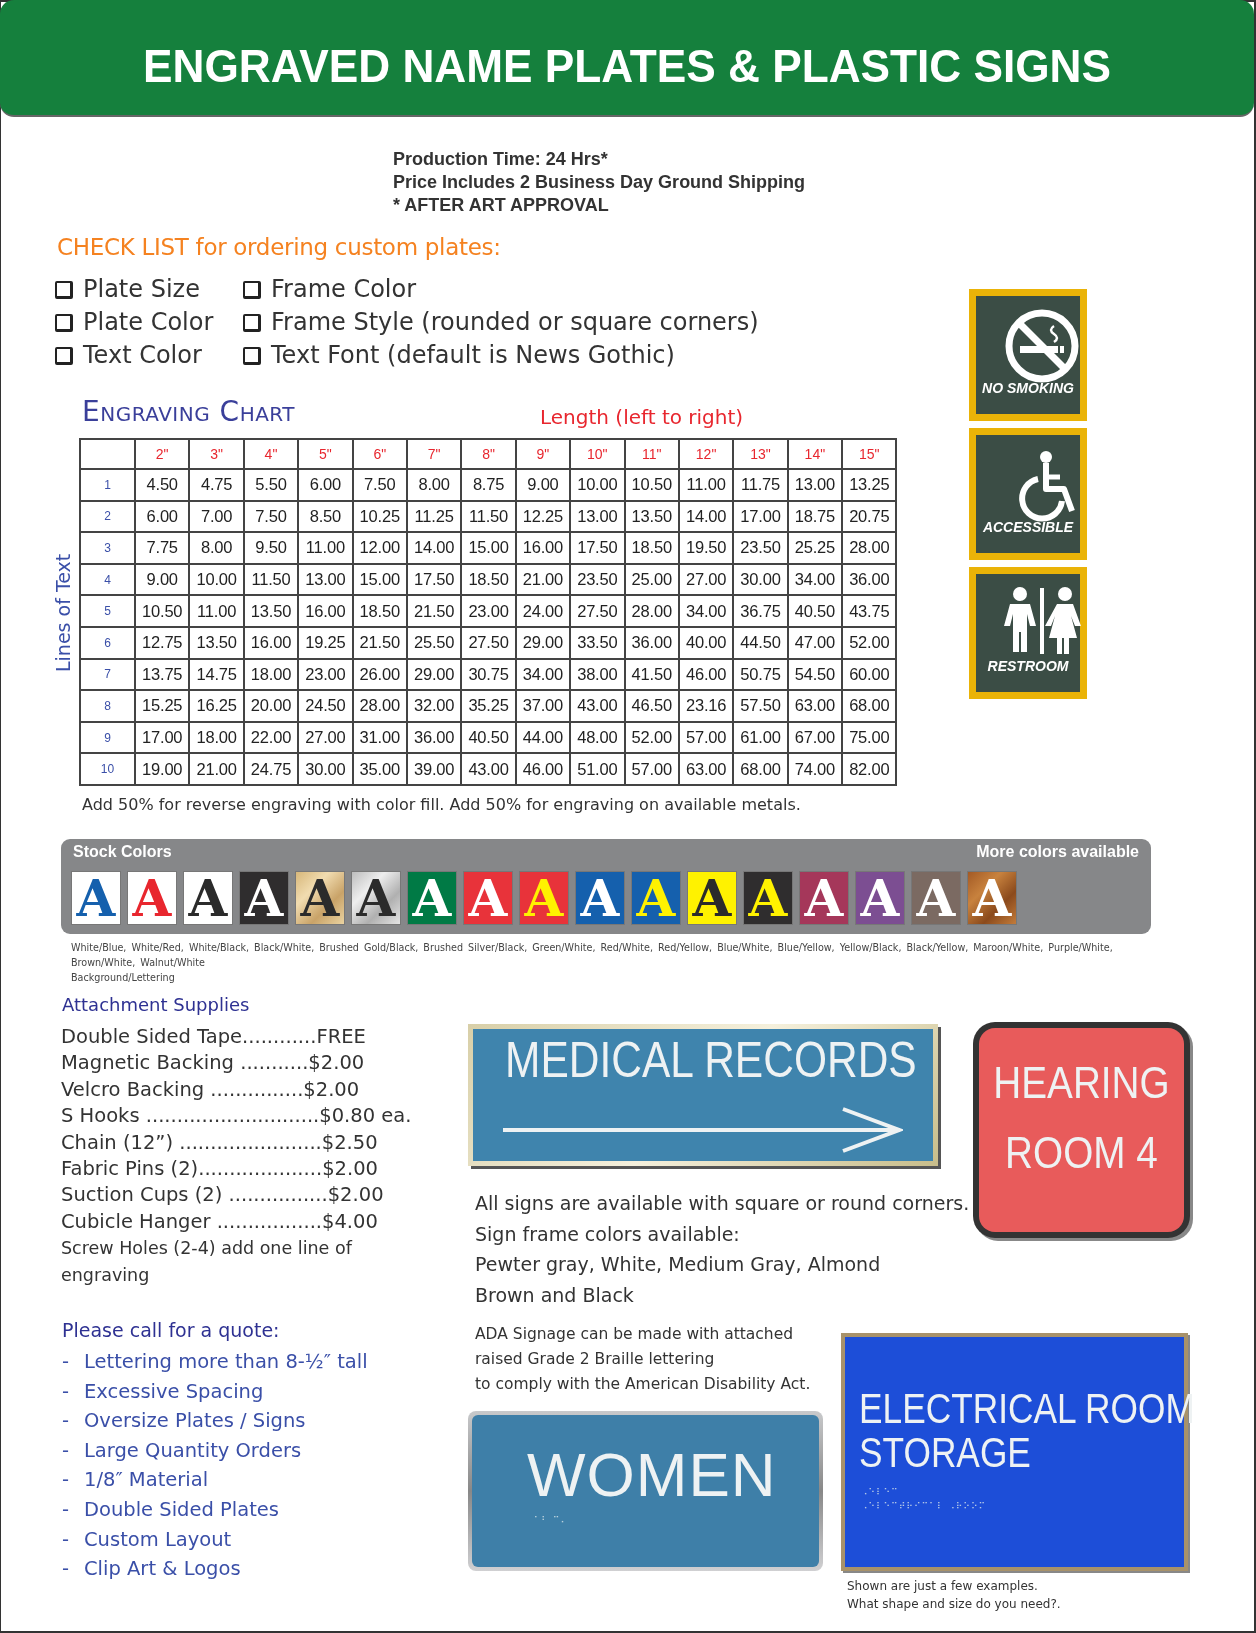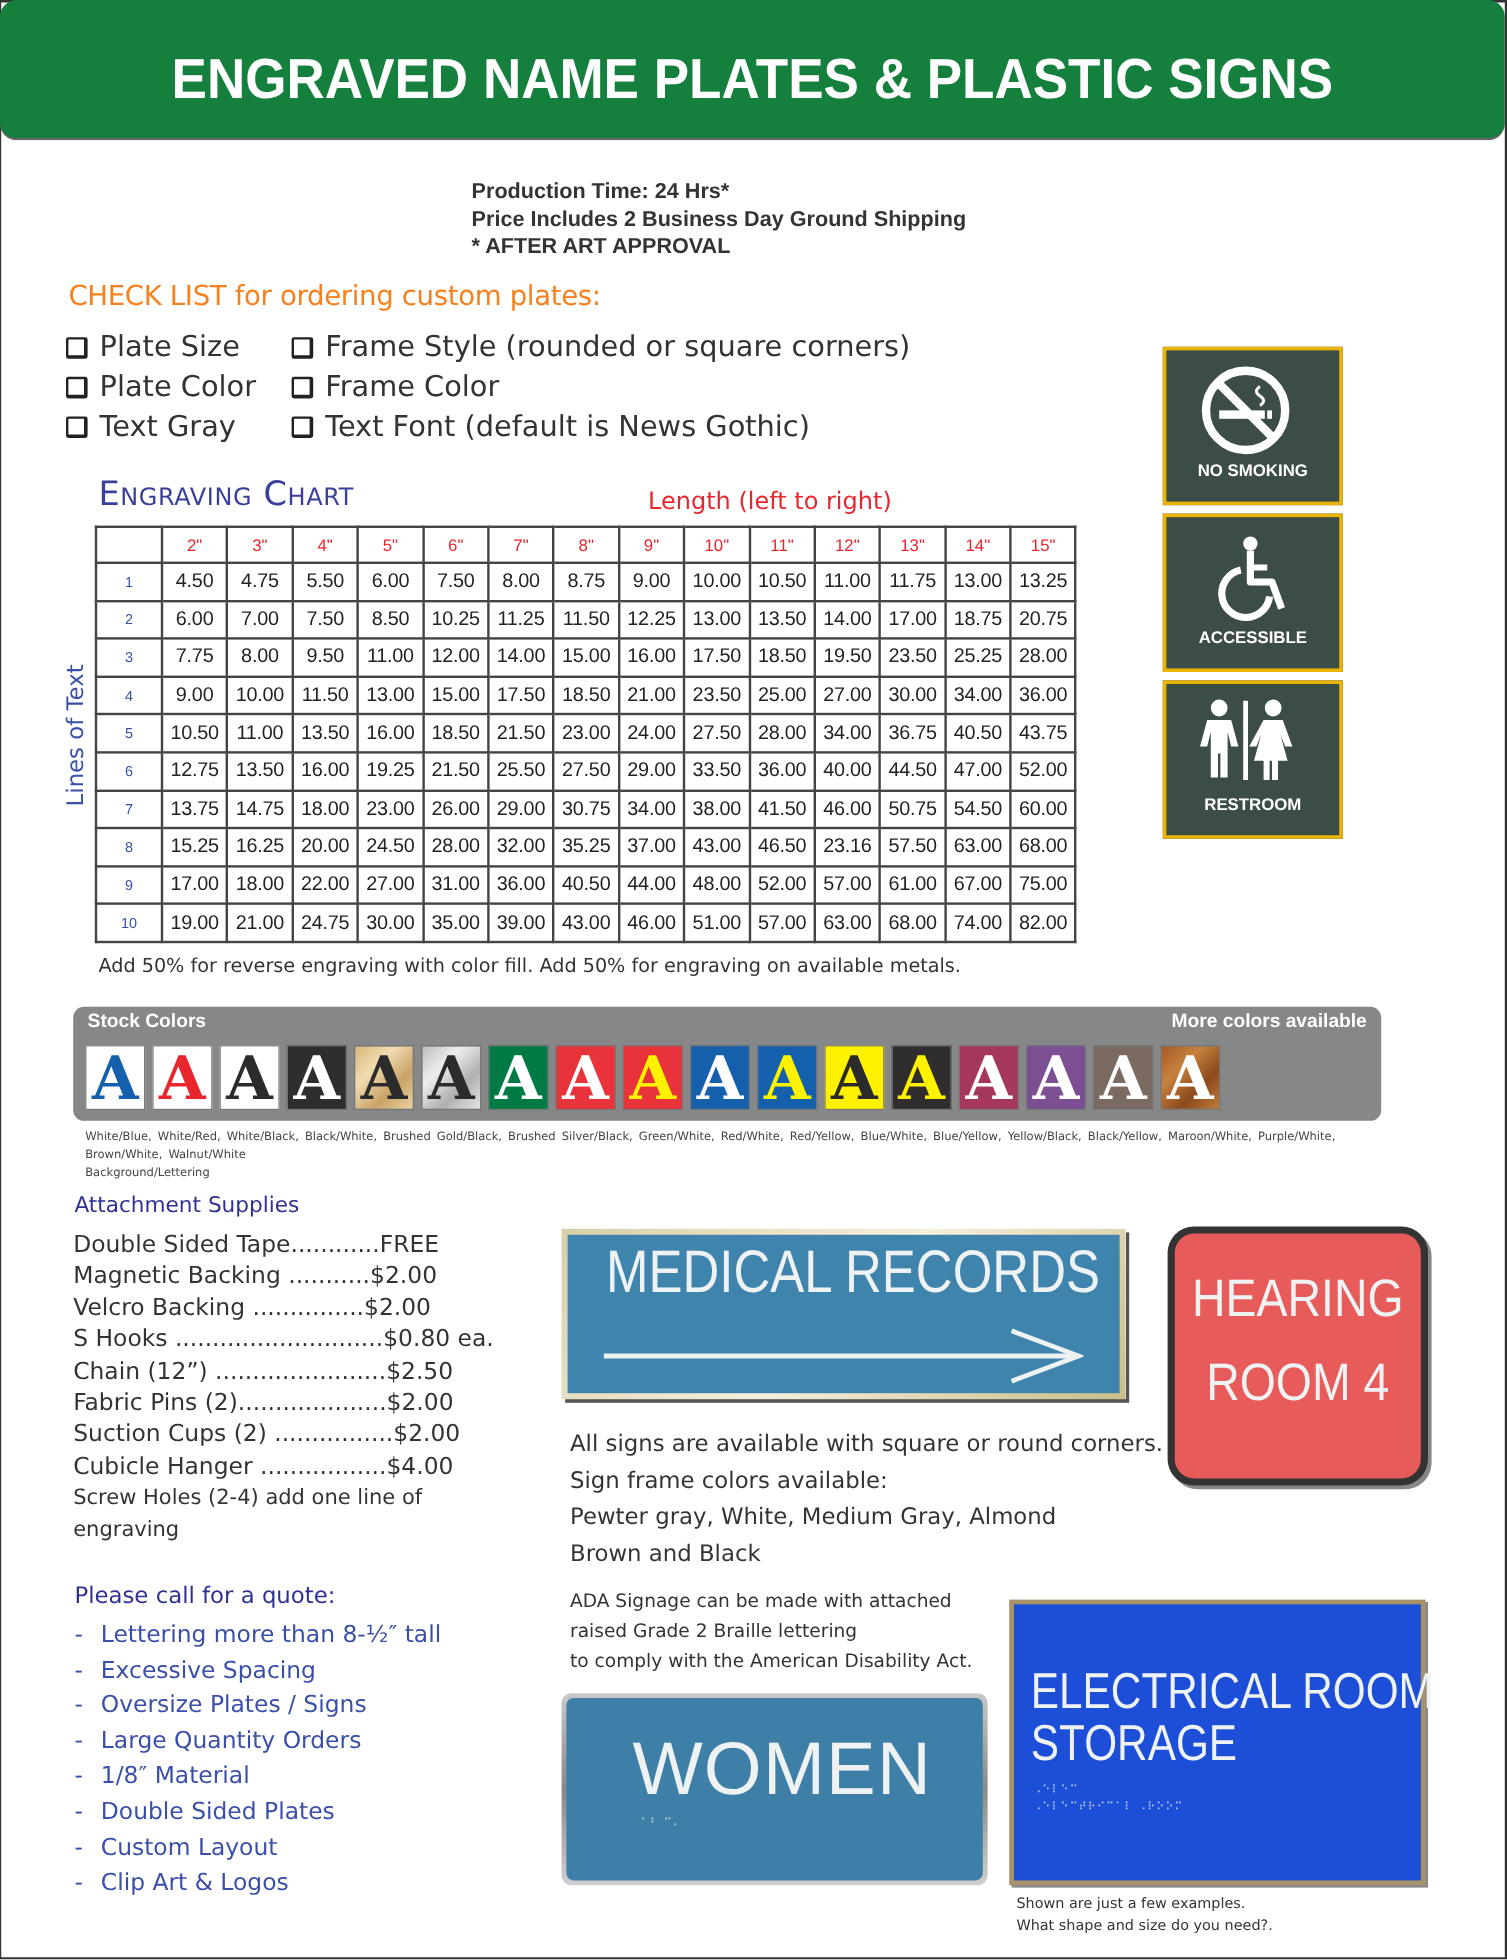--- a/index.html
+++ b/index.html
@@ -59,21 +59,21 @@
 
   .women { left: 468px; top: 1411px; width: 355px; height: 160px; background: linear-gradient(180deg, #c8c9cb, #888, #d0d0d2); border-radius: 8px; padding: 4px; }
   .women .inner { width: 100%; height: 100%; background: #3e7fa8; border-radius: 6px; position: relative; }
 
   .elec { left: 841px; top: 1333px; width: 347px; height: 238px; background: #a8926a; padding: 4px; box-shadow: 2px 2px 0 #888; }
   .elec .inner { width: 100%; height: 100%; background: #1d4ed8; position: relative; text-decoration: underline; }
 
   .examples { position: absolute; left: 847px; top: 1577px; font-size: 12px; color: #333; line-height: 18px; }
 
   .ada-col { position: absolute; left: 969px; top: 289px; width: 136px; }
-  .ada-sign { width: 150px; height: 132px; background: #3b4d45; position: relative; margin-bottom: 7px; border: 3px solid #eab308; }
+  .ada-sign { width: 118px; height: 132px; background: #3b4d45; position: relative; margin-bottom: 7px; border: 7px solid #eab308; font-style: italic; }
   .ada-sign .lbl { position: absolute; bottom: 18px; width: 100%; text-align: center; color: #fff; font-family: "Liberation Sans", sans-serif; font-weight: bold; font-size: 14px; }
   .ada-sign svg { position: absolute; left: 0; top: 0; }
   .braille { position: absolute; color: #d9e6ea; font-size: 9px; letter-spacing: 1px; opacity: 0.8; font-family: "DejaVu Sans", sans-serif; }
 </style>
 </head>
 <body>
 
 <div class="page"></div>
 
 <div class="header">
@@ -92,31 +92,31 @@
     <div class="cl-item">
         <span class="box"></span>
         <span>Plate Size</span>
       </div>
     <div class="cl-item">
         <span class="box"></span>
         <span>Plate Color</span>
       </div>
     <div class="cl-item">
         <span class="box"></span>
-        <span>Text Gray</span>
+        <span>Text Color</span>
       </div>
   </div>
   <div class="cl-col" style="left:188px;">
     <div class="cl-item">
         <span class="box"></span>
+        <span>Frame Color</span>
+      </div>
+    <div class="cl-item">
+        <span class="box"></span>
         <span>Frame Style (rounded or square corners)</span>
-      </div>
-    <div class="cl-item">
-        <span class="box"></span>
-        <span>Frame Color</span>
       </div>
     <div class="cl-item">
         <span class="box"></span>
         <span>Text Font (default is News Gothic)</span>
       </div>
   </div>
 </div>
 
 <div class="chart-title">Engraving Chart</div>
 <div class="len-label">Length (left to right)</div>

